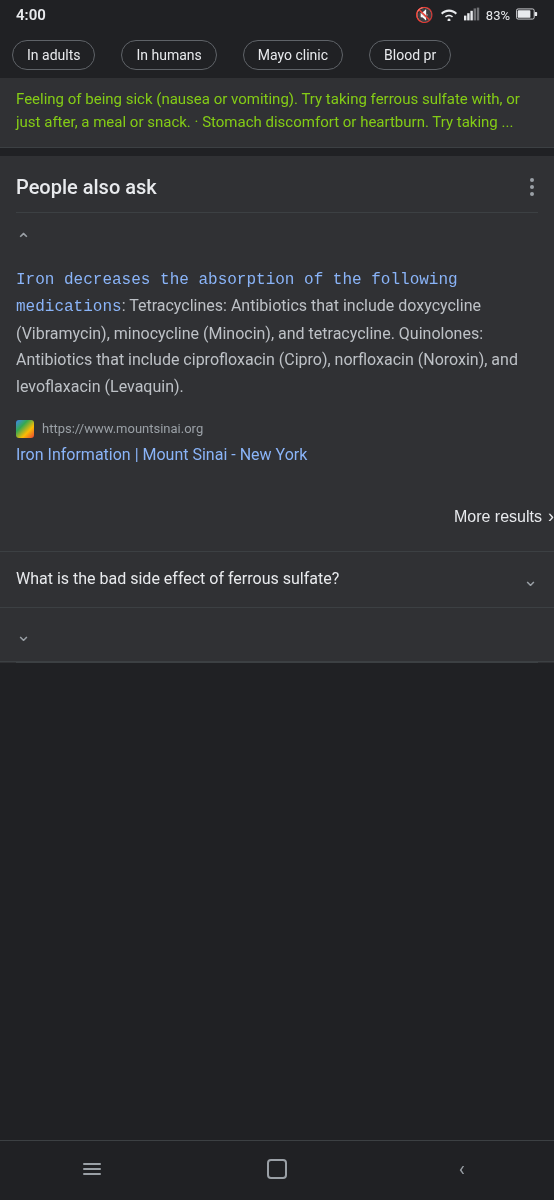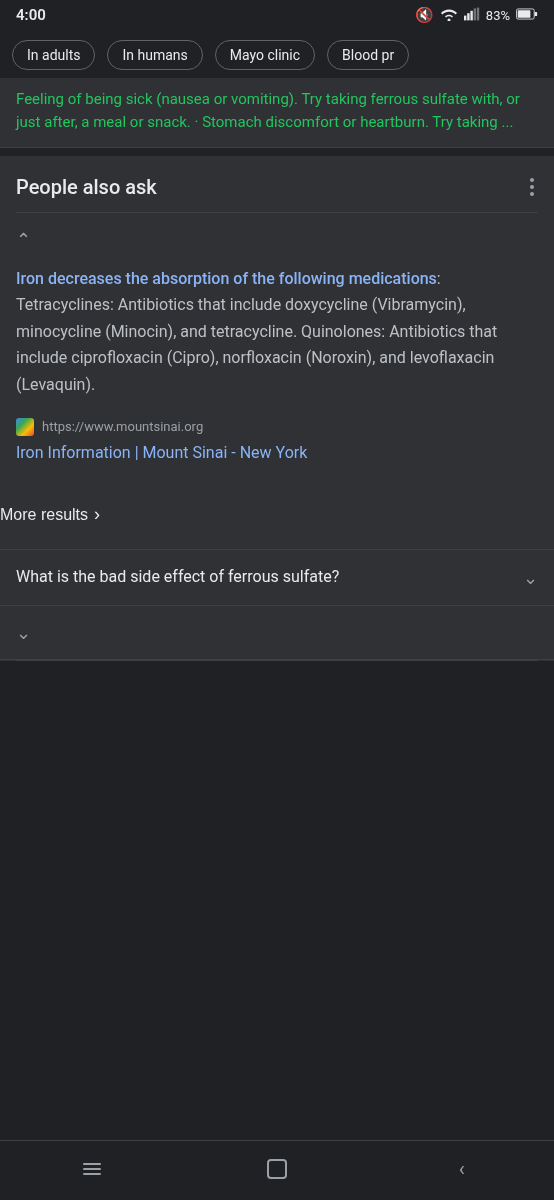--- a/index.html
+++ b/index.html
@@ -36,21 +36,21 @@
       color: #e8eaed;
     }
     .battery-text {
       font-size: 13px;
     }
 
     
     .chips-row {
       background: #202124;
       display: flex;
-      gap: 12px;
+      gap: 26px;
       padding: 8px 12px;
       overflow: hidden;
     }
     .chip {
       background: transparent;
       border: 1px solid #5f6368;
       border-radius: 20px;
       padding: 6px 14px;
       font-size: 14px;
       color: #e8eaed;
@@ -62,21 +62,21 @@
     }
 
     
     .snippet-area {
       background: #303134;
       padding: 10px 16px 14px;
       border-bottom: 1px solid #3c4043;
     }
     .snippet-text {
       font-size: 15px;
-      color: #22c55e;
+      color: #84cc16;
       line-height: 1.5;
     }
 
     
     .paa-section {
       background: #303134;
       margin-top: 8px;
     }
 
     .paa-header {
@@ -142,20 +142,21 @@
     }
     .faq-answer {
       font-size: 16px;
       color: #bdc1c6;
       line-height: 1.65;
       margin-bottom: 20px;
     }
     .faq-answer .highlight-link {
       color: #8ab4f8;
       font-weight: 500;
+      font-family: Liberation Mono, monospace;
     }
 
     .source-row {
       display: flex;
       align-items: center;
       gap: 8px;
       margin-bottom: 6px;
     }
     .favicon {
       width: 18px;
@@ -171,23 +172,24 @@
     .source-link {
       color: #8ab4f8;
       font-size: 16px;
       line-height: 1.4;
       text-decoration: none;
     }
 
     
     .more-results-row {
       display: flex;
-      justify-content: flex-start;
+      justify-content: flex-end;
       align-items: center;
       padding: 20px 0 24px;
+      margin-left: 16px;
     }
     .more-results-btn {
       display: flex;
       align-items: center;
       gap: 6px;
       background: transparent;
       border: none;
       color: #e8eaed;
       font-size: 16px;
       cursor: pointer;

